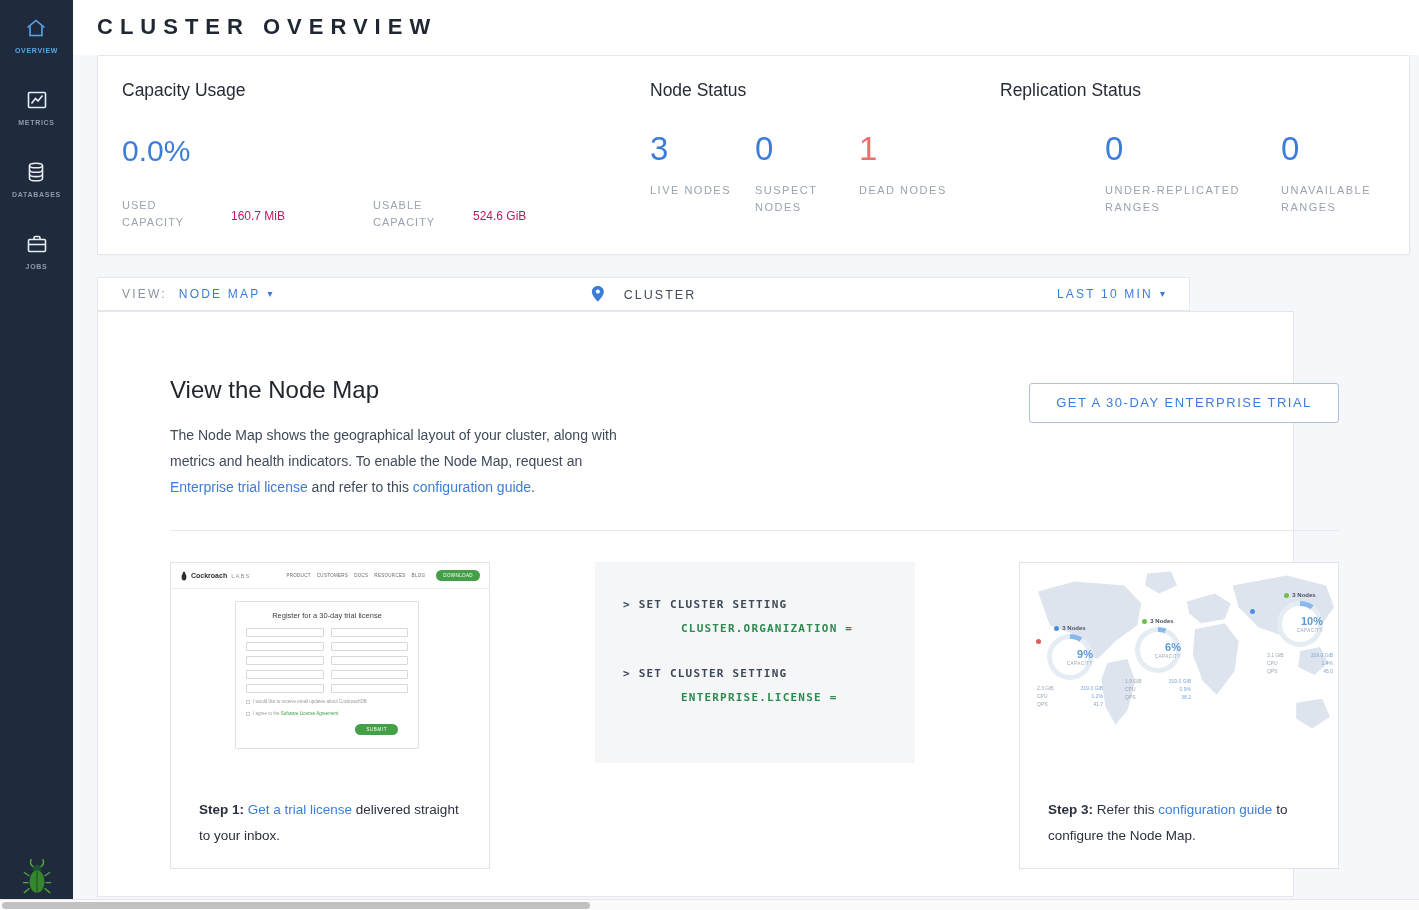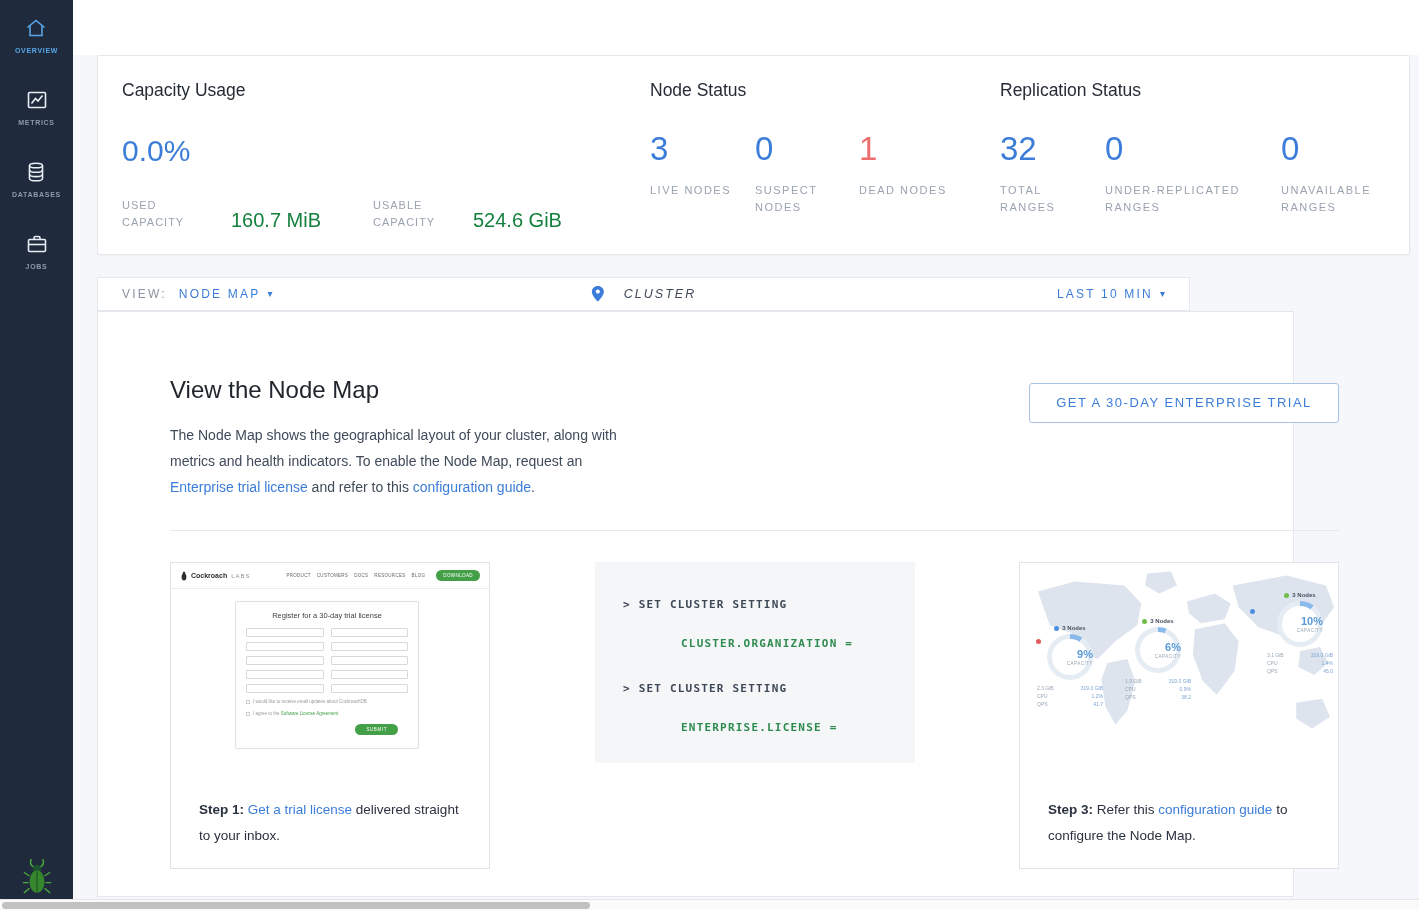--- a/index.html
+++ b/index.html
@@ -28,36 +28,36 @@
   .t-cap { left:24px; } .t-node { left:552px; } .t-repl { left:902px; }
 
   .cap-pct { position:absolute; left:24px; top:78px; font-size:30px; color:#3b7dd8; }
   .cap-bar-wrap { position:absolute; left:131px; top:87px; width:250px; height:50px; }
   .cap-track { position:absolute; left:0; top:0; width:250px; height:17px; background:#e9ebef; }
   .cap-other { position:absolute; left:212px; top:0; width:38px; height:17px; background:#c7cdd7; }
   .tick { position:absolute; top:19px; width:1px; height:4px; background:#c9cfd8; }
   .tick-label { position:absolute; top:29px; transform:translateX(-50%); font-size:10px; color:#8b95a3; white-space:nowrap; }
 
   .kv-label { position:absolute; top:141px; font-size:11px; letter-spacing:1px; color:#9aa3b0; line-height:17px; }
-  .kv-value { position:absolute; top:153px; font-size:20px; color:#15803d; }
+  .kv-value { position:absolute; top:153px; font-size:12px; color:#be185d; }
 
   .stat { position:absolute; top:76px; }
   .stat-num { font-size:33px; line-height:34px; }
   .c-blue { color:#3b7dd8; } .c-red { color:#ed6e6e; }
   .stat-label { margin-top:16px; font-size:11px; letter-spacing:1.5px; color:#9aa3b0; line-height:17px; }
   .w88 { width:88px; } .w100 { width:104px; } .w165 { width:168px; }
 
   
   .view-bar { position:absolute; left:24px; top:277px; width:1093px; height:34px; background:#fff; border:1px solid #e4e7ec; display:flex; align-items:center; }
   .vb-left { display:flex; align-items:center; margin-left:24px; }
   .vb-label { font-size:12px; letter-spacing:2.2px; color:#8a93a2; }
   .vb-drop { display:flex; align-items:center; margin-left:12px; cursor:pointer; }
   .vb-drop-text { font-size:12px; letter-spacing:2.2px; color:#3b7dd8; font-weight:500; }
   .caret { font-size:10px; color:#3b7dd8; margin-left:7px; line-height:1; }
-  .vb-center { position:absolute; left:50%; transform:translateX(-50%); display:flex; align-items:center; gap:20px;font-style:italic; }
+  .vb-center { position:absolute; left:50%; transform:translateX(-50%); display:flex; align-items:flex-end; gap:20px; }
   .vb-scope { font-size:12.5px; letter-spacing:2px; color:#3f4a5a; }
   .vb-right { position:absolute; right:24px; display:flex; align-items:center; cursor:pointer; }
   .vb-time { font-size:12px; letter-spacing:2.2px; color:#3b7dd8; font-weight:500; }
 
   
   .panel { position:absolute; left:24px; top:311px; width:1197px; height:586px; background:#fff; border:1px solid #e4e7ec; }
   .panel-heading { position:absolute; left:72px; top:64px; font-size:24px; font-weight:500; color:#21262e; }
   .panel-desc { position:absolute; left:72px; top:110px; width:462px; font-size:14px; line-height:26px; color:#3f4a5a; }
   a.link { color:#3b7dd8; text-decoration:none; cursor:pointer; }
   .trial-btn { position:absolute; left:931px; top:71px; width:310px; height:40px; background:#fff; border:1px solid #a9c1e2; border-radius:3px; color:#3b7dd8; font-size:13px; letter-spacing:1.5px; text-align:center; line-height:38px; cursor:pointer; font-family:"Liberation Sans",sans-serif; }
@@ -85,21 +85,21 @@
   .mini-check { display:flex; align-items:flex-start; gap:3px; margin-top:6px; }
   .mini-box { width:4px; height:4px; border:1px solid #cfcfcf; margin-top:1px; flex:none; }
   .mini-check-text { font-size:4.5px; line-height:6px; color:#9a9a9a; }
   .mini-green { color:#43a047; }
   .mini-submit { display:block; margin:7px 10px 0 auto; background:#43a047; color:#fff; font-size:4.5px; letter-spacing:.6px; padding:3px 11px; border-radius:8px; width:max-content; }
 
   
   .code-block { position:absolute; left:0; top:0; width:320px; height:201px; background:#f5f6f8; padding:36px 0 0 28px; }
   .code-line { font-family:"DejaVu Sans Mono", monospace; font-size:11px; letter-spacing:1.2px; white-space:nowrap; }
   .code-prompt { color:#3e4957; font-weight:700; }
-  .code-val { color:#2e8b4f; font-weight:700; margin-left:58px; margin-top:26px; }
+  .code-val { color:#2e8b4f; font-weight:700; margin-left:58px; margin-top:11px; }
   .mt32 { margin-top:32px; }
 
   
   .map-area { position:absolute; left:0; top:0; width:318px; height:200px; overflow:hidden; background:#fff; }
   .world { position:absolute; left:0; top:0; width:318px; height:200px; }
   .gauge-group { position:absolute; width:84px; text-align:center; }
   .gg1 { left:8px; top:62px; } .gg2 { left:96px; top:55px; } .gg3 { left:238px; top:29px; }
   .chip { display:flex; align-items:center; justify-content:center; gap:3px; margin-bottom:3px; }
   .chip-dot { width:5px; height:5px; border-radius:50%; }
   .chip-text { font-size:6px; font-weight:700; color:#45505e; }
@@ -163,20 +163,21 @@
       <path d="M8 20 L2 16 M7 27 L1 27 M8 33 L2 38 M24 20 L30 16 M25 27 L31 27 M24 33 L30 38" stroke="#4aa93c" stroke-width="1.4"></path>
       <circle cx="16" cy="12.5" r="4.5" fill="#1f5130"></circle>
       <ellipse cx="16" cy="26" rx="8" ry="12" fill="#36862e"></ellipse>
       <path d="M16 15 V38" stroke="#245c23" stroke-width="1.4"></path>
     </svg>
   </div>
 </aside>
 
 <div class="main">
   <div class="top-band"></div>
+  <h1 class="page-title">CLUSTER OVERVIEW</h1>
 
   <section class="summary-card">
     <h2 class="sec-title t-cap">Capacity Usage</h2>
     <h2 class="sec-title t-node">Node Status</h2>
     <h2 class="sec-title t-repl">Replication Status</h2>
 
     <div class="cap-pct">0.0%</div>
 
 
     <div class="kv-label" style="left:24px; width:72px;">USED CAPACITY</div>
@@ -190,24 +191,20 @@
     </div>
     <div class="stat" style="left:657px;">
       <div class="stat-num c-blue">0</div>
       <div class="stat-label w88">SUSPECT NODES</div>
     </div>
     <div class="stat" style="left:761px;">
       <div class="stat-num c-red">1</div>
       <div class="stat-label w88">DEAD NODES</div>
     </div>
 
-    <div class="stat" style="left:902px;">
-      <div class="stat-num c-blue">32</div>
-      <div class="stat-label w88">TOTAL RANGES</div>
-    </div>
     <div class="stat" style="left:1007px;">
       <div class="stat-num c-blue">0</div>
       <div class="stat-label w165">UNDER-REPLICATED RANGES</div>
     </div>
     <div class="stat" style="left:1183px;">
       <div class="stat-num c-blue">0</div>
       <div class="stat-label w100">UNAVAILABLE RANGES</div>
     </div>
   </section>
 

